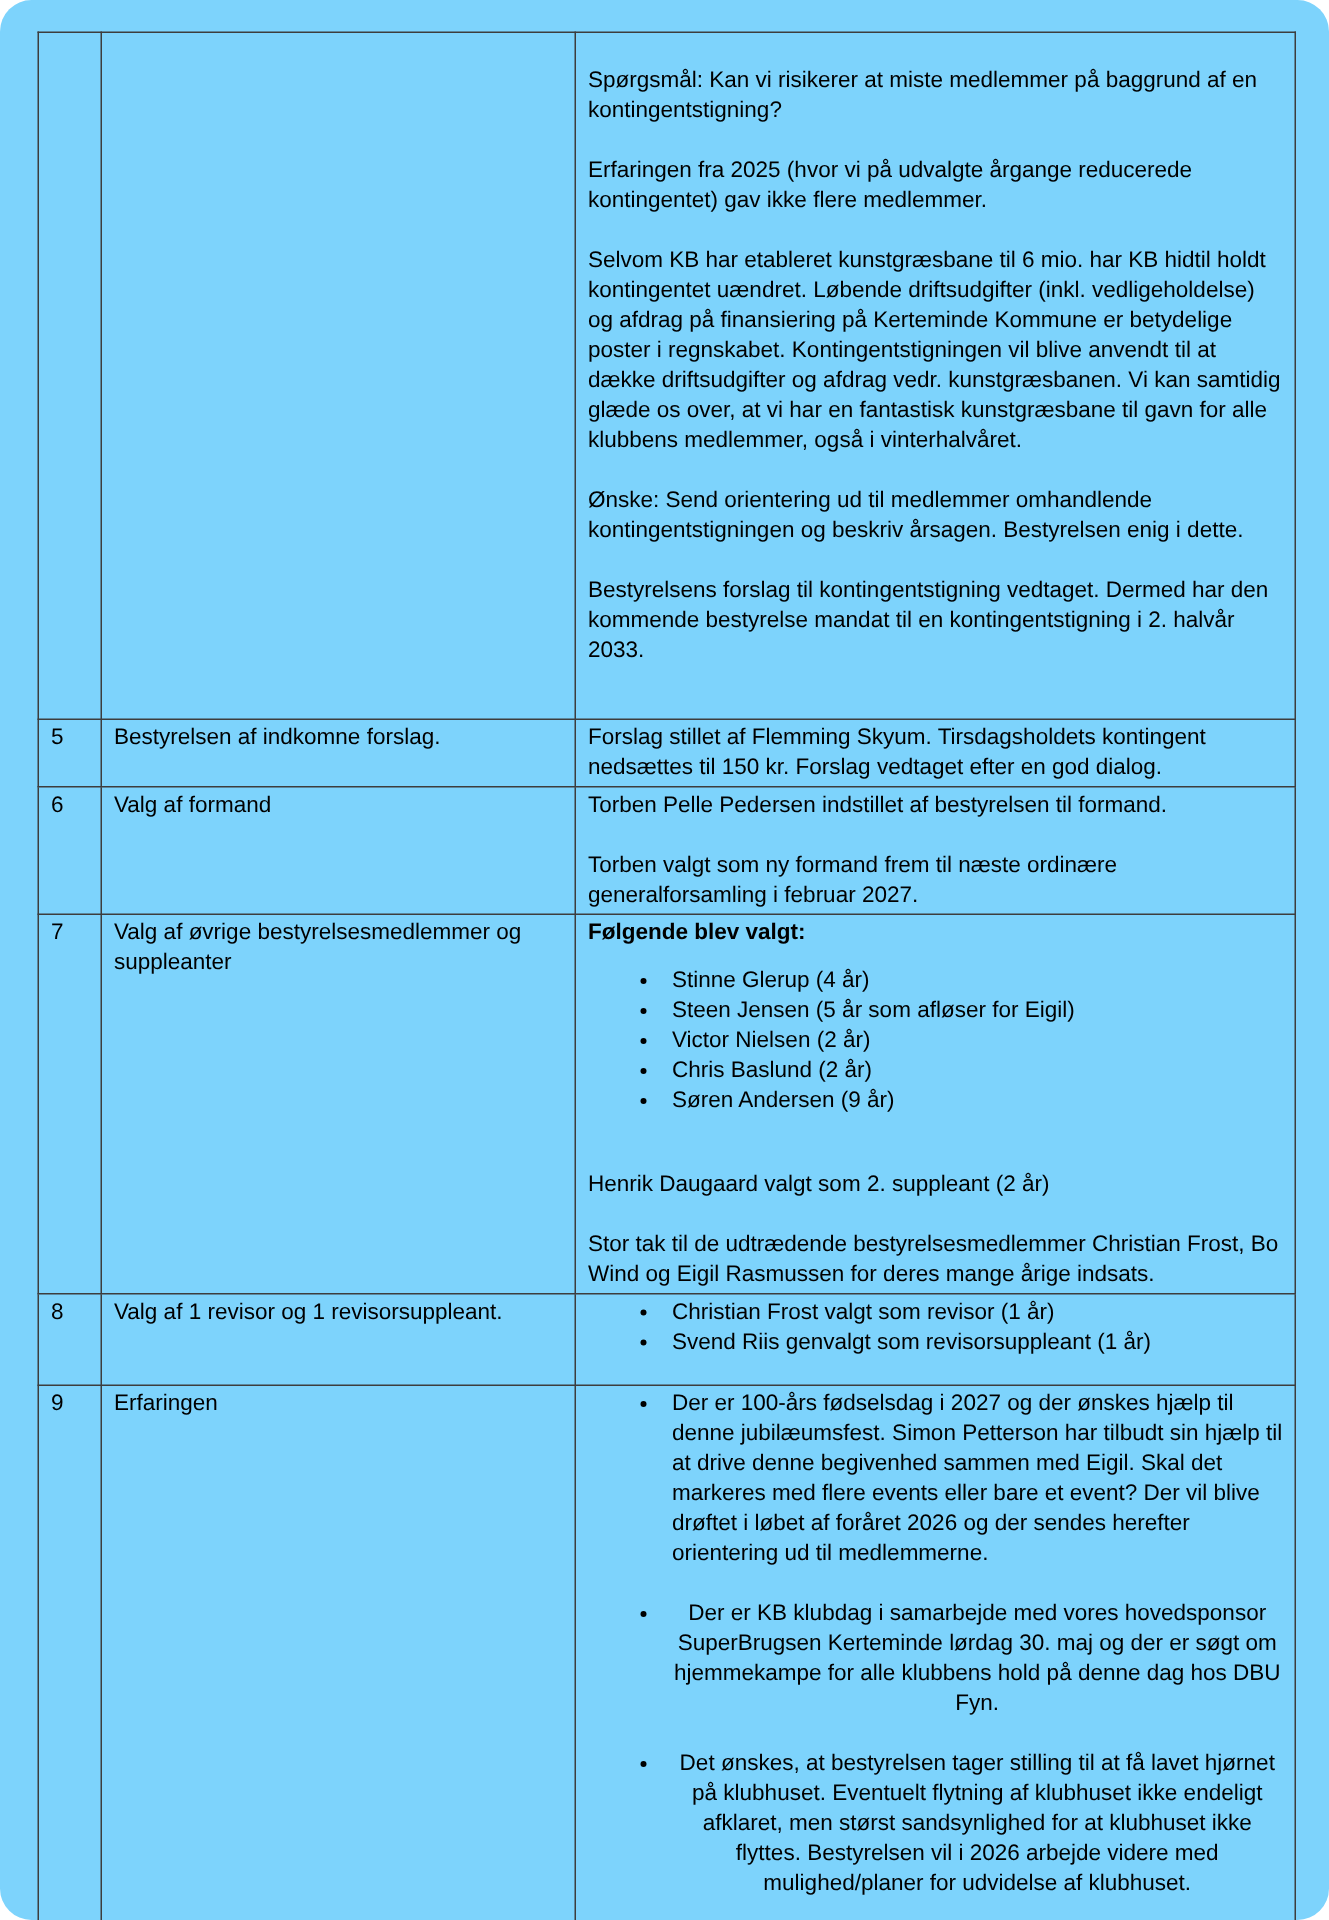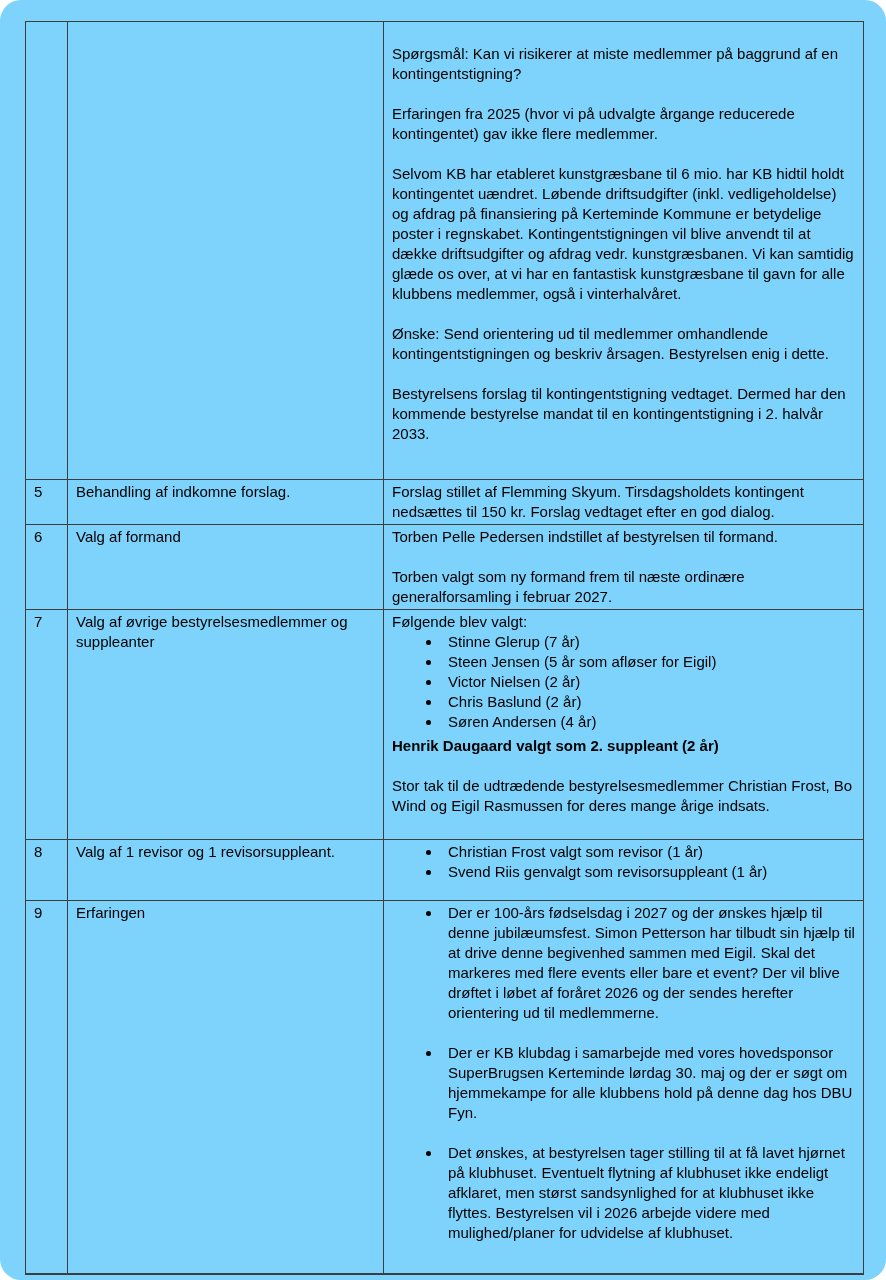--- a/index.html
+++ b/index.html
@@ -56,22 +56,23 @@
   ul.bullets {
     margin: 0;
     padding-left: 50px;
     list-style-type: disc;
   }
   ul.bullets li {
     padding-left: 6px;
   }
   ul.bullets.spaced li + li {
     margin-top: 20px;
+    text-align: center;
   }
-  .after-list { margin-top: 4px; font-weight: bold; }
+  .after-list { margin-top: 36px; }
 </style>
 </head>
 <body>
 
 <div class="page">
   <table class="doc-table">
     <colgroup>
       <col class="c-num">
       <col class="c-item">
       <col class="c-detail">
@@ -85,46 +86,46 @@
         <p class="gap-top">Spørgsmål: Kan vi risikerer at miste medlemmer på baggrund af en kontingentstigning?</p>
         <p>Erfaringen fra 2025 (hvor vi på udvalgte årgange reducerede kontingentet) gav ikke flere medlemmer.</p>
         <p>Selvom KB har etableret kunstgræsbane til 6 mio. har KB hidtil holdt kontingentet uændret. Løbende driftsudgifter (inkl. vedligeholdelse) og afdrag på finansiering på Kerteminde Kommune er betydelige poster i regnskabet. Kontingentstigningen vil blive anvendt til at dække driftsudgifter og afdrag vedr. kunstgræsbanen. Vi kan samtidig glæde os over, at vi har en fantastisk kunstgræsbane til gavn for alle klubbens medlemmer, også i vinterhalvåret.</p>
         <p>Ønske: Send orientering ud til medlemmer omhandlende kontingentstigningen og beskriv årsagen. Bestyrelsen enig i dette.</p>
         <p>Bestyrelsens forslag til kontingentstigning vedtaget. Dermed har den kommende bestyrelse mandat til en kontingentstigning i 2. halvår 2033.</p>
       </td>
     </tr>
 
     <tr class="r-5">
       <td>5</td>
-      <td>Behandling af indkomne forslag.</td>
+      <td>Bestyrelsen af indkomne forslag.</td>
       <td>
         <p>Forslag stillet af Flemming Skyum. Tirsdagsholdets kontingent nedsættes til 150 kr. Forslag vedtaget efter en god dialog.</p>
       </td>
     </tr>
 
     <tr class="r-6">
       <td>6</td>
       <td>Valg af formand</td>
       <td>
         <p>Torben Pelle Pedersen indstillet af bestyrelsen til formand.</p>
         <p>Torben valgt som ny formand frem til næste ordinære generalforsamling i februar 2027.</p>
       </td>
     </tr>
 
     <tr class="r-7">
       <td>7</td>
       <td>Valg af øvrige bestyrelsesmedlemmer og suppleanter</td>
       <td>
-        <p style="margin-bottom:0;">Følgende blev valgt:</p>
+        <p style="margin-bottom:12px;font-weight:bold;">Følgende blev valgt:</p>
         <ul class="bullets">
-          <li>Stinne Glerup (7 år)</li>
+          <li>Stinne Glerup (4 år)</li>
           <li>Steen Jensen (5 år som afløser for Eigil)</li>
           <li>Victor Nielsen (2 år)</li>
           <li>Chris Baslund (2 år)</li>
-          <li>Søren Andersen (4 år)</li>
+          <li>Søren Andersen (9 år)</li>
         </ul>
         <p class="after-list">Henrik Daugaard valgt som 2. suppleant (2 år)</p>
         <p>Stor tak til de udtrædende bestyrelsesmedlemmer Christian Frost, Bo Wind og Eigil Rasmussen for deres mange årige indsats.</p>
       </td>
     </tr>
 
     <tr class="r-8">
       <td>8</td>
       <td>Valg af 1 revisor og 1 revisorsuppleant.</td>
       <td>

